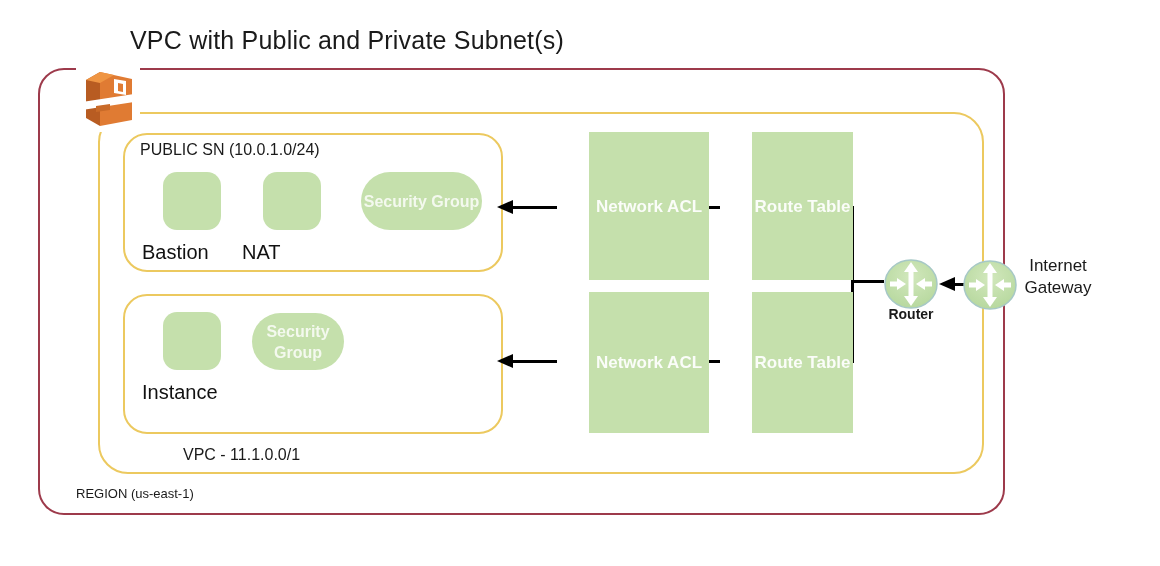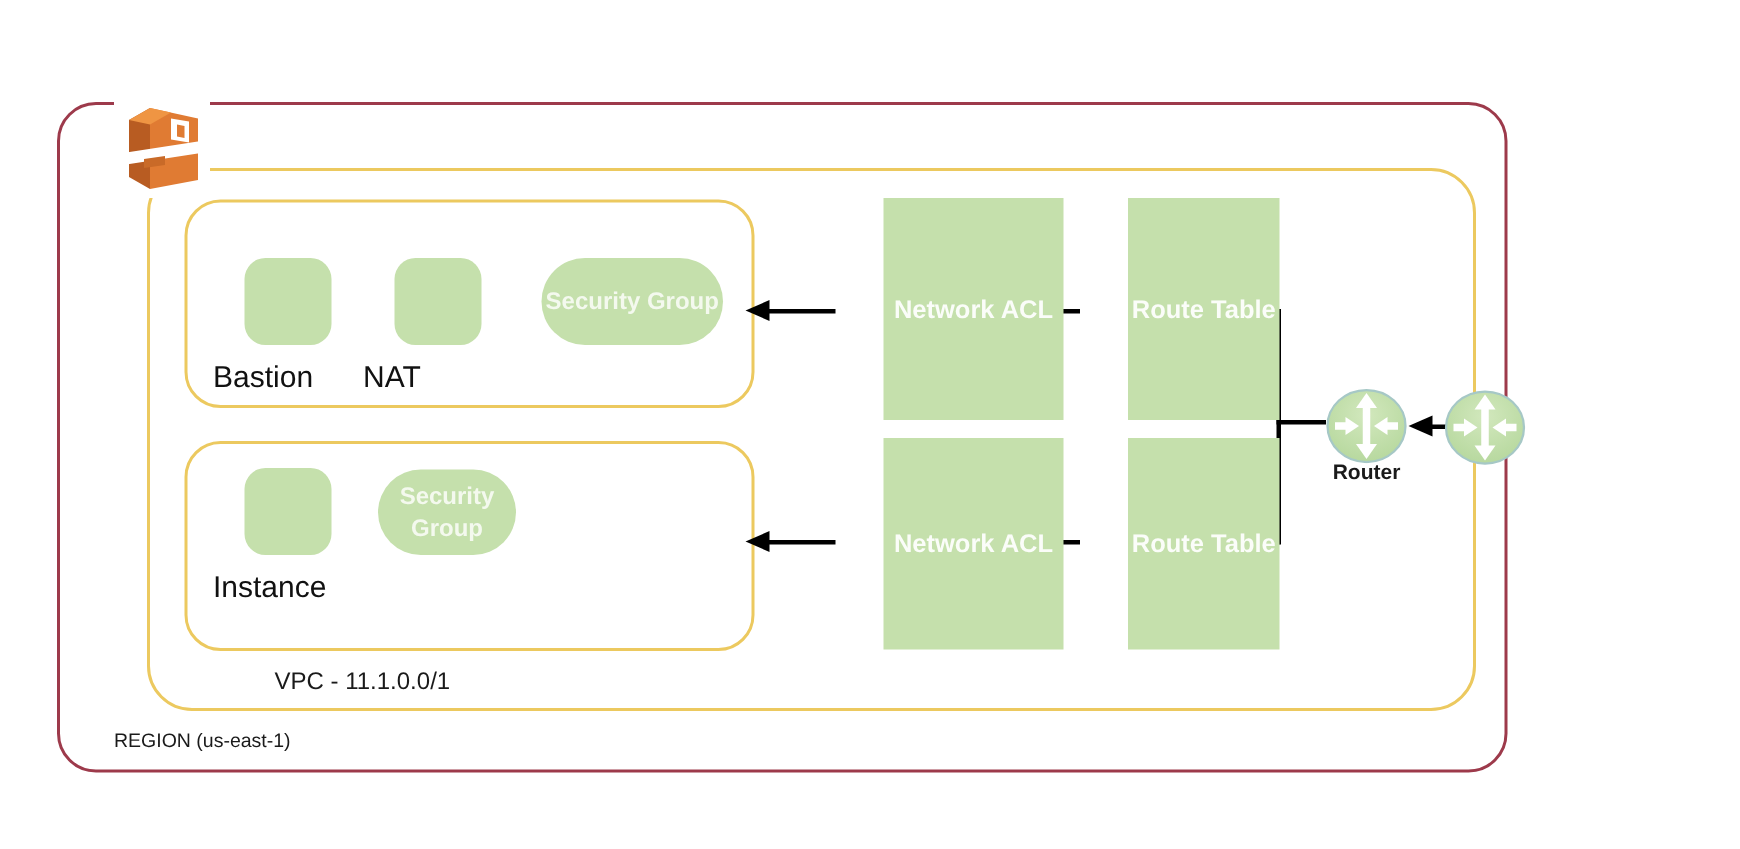--- a/index.html
+++ b/index.html
@@ -50,28 +50,30 @@
   .router-icon{left:884px;top:259px;}
   .igw-icon{left:963px;top:260px;}
   .router-label{left:876px;top:306px;width:70px;font-size:14px;text-align:center;z-index:5;font-weight:bold;}
   .igw-label{left:1018px;top:255px;width:80px;font-size:17px;line-height:22px;text-align:center;z-index:5;}
 </style>
 </head>
 <body>
 
 <div class="canvas">
 
+  <div class="abs title">VPC with Public and Private Subnet(s)</div>
 
   <div class="abs region-box"></div>
   <div class="abs vpc-box"></div>
   <div class="abs sn-box public-sn-box"></div>
   <div class="abs sn-box private-sn-box"></div>
 
   <div class="abs region-label">REGION (us-east-1)</div>
   <div class="abs vpc-label">VPC - 11.1.0.0/1</div>
+  <div class="abs public-sn-label">PUBLIC SN (10.0.1.0/24)</div>
 
   <div class="abs aws-icon">
     <svg width="64" height="68" viewBox="0 0 64 68" xmlns="http://www.w3.org/2000/svg">
       <polygon points="10,16 24,8 24,62 10,54" fill="#b85c22"></polygon>
       <polygon points="24,8 56,15 56,56 24,62" fill="#e07b33"></polygon>
       <polygon points="10,16 24,8 38,11 24,19" fill="#ef9543"></polygon>
       <polygon points="38,15 50,17 50,31 38,29" fill="#ffffff"></polygon>
       <polygon points="42,19 47,20 47,28 42,27" fill="#e07b33"></polygon>
       <polygon points="6,38 58,30 58,38 6,46" fill="#ffffff"></polygon>
       <polygon points="20,42 34,40 34,46 20,48" fill="#c96a28"></polygon>
@@ -143,14 +145,15 @@
       <ellipse cx="27" cy="25" rx="26" ry="24" fill="url(#rg2)" stroke="#a6c8c6" stroke-width="1.5"></ellipse>
       <rect x="24.5" y="11" width="5" height="28" fill="#fff"></rect>
       <polygon points="27,3 20,13 34,13" fill="#fff"></polygon>
       <polygon points="27,47 20,37 34,37" fill="#fff"></polygon>
       <rect x="6" y="22.5" width="8" height="5" fill="#fff"></rect>
       <polygon points="22,25 13,19 13,31" fill="#fff"></polygon>
       <rect x="40" y="22.5" width="8" height="5" fill="#fff"></rect>
       <polygon points="32,25 41,19 41,31" fill="#fff"></polygon>
     </svg>
   </div>
+  <div class="abs igw-label">Internet Gateway</div>
 
 </div>
 
 </body></html>

